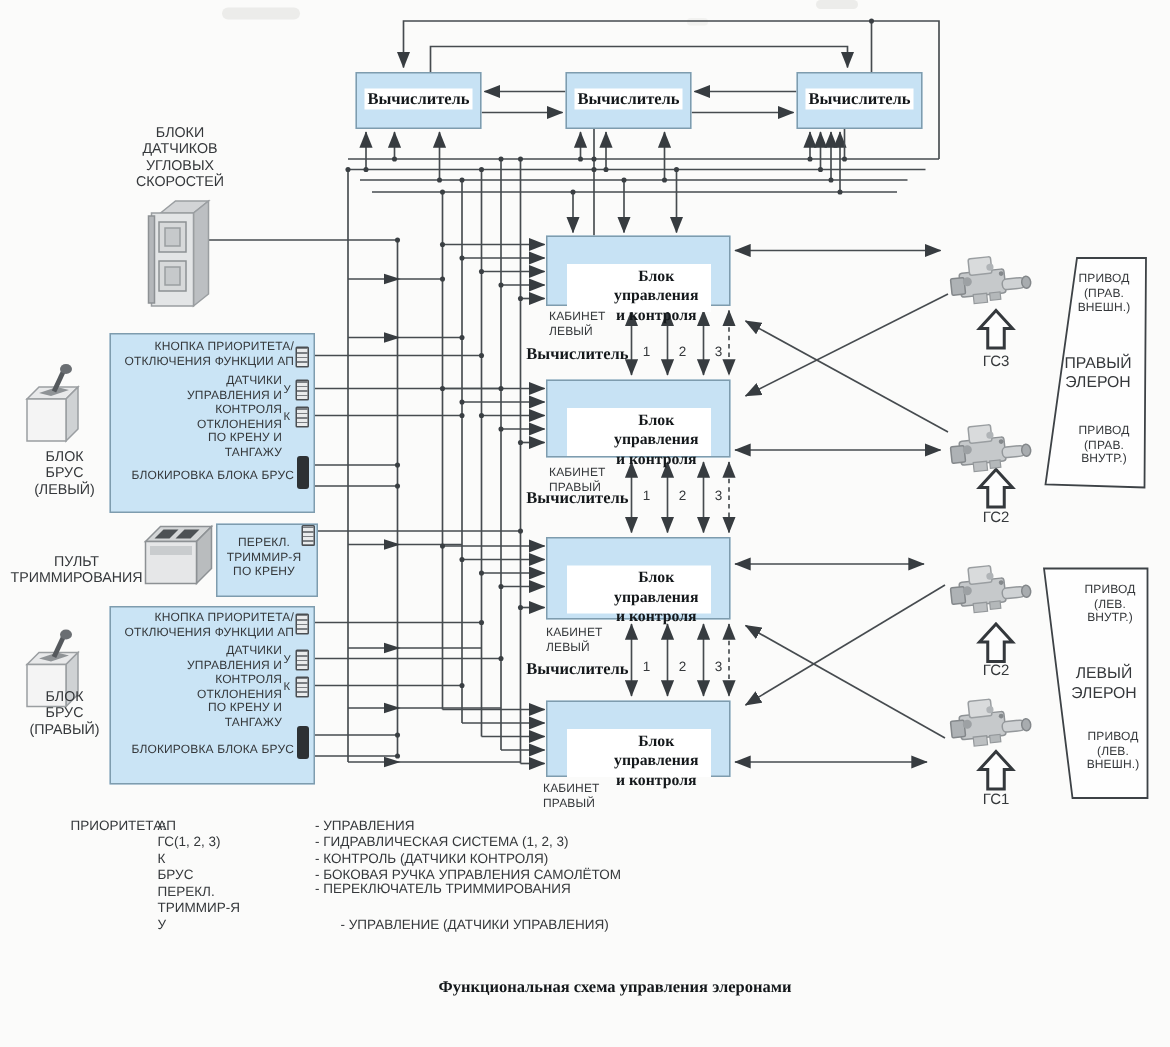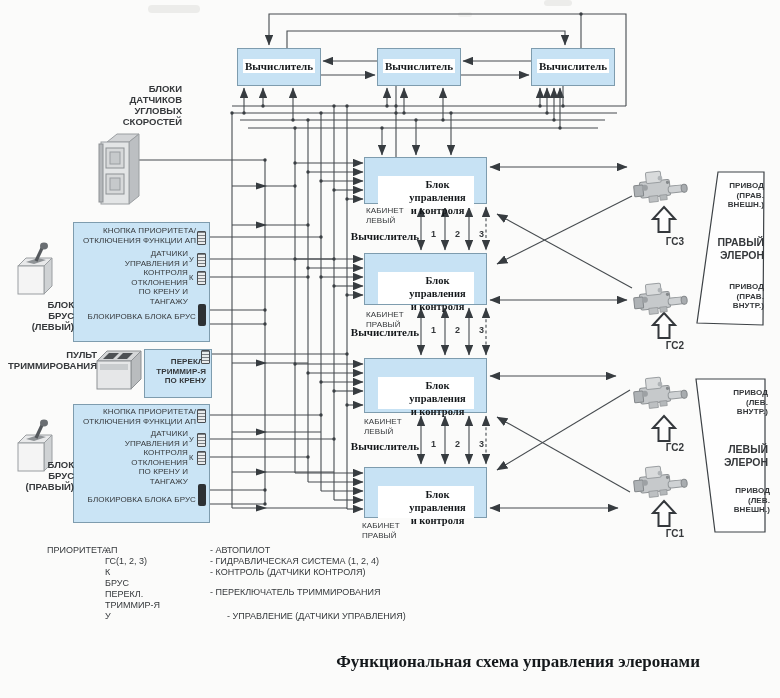--- a/index.html
+++ b/index.html
@@ -1,21 +1,21 @@
 <!DOCTYPE html>
 <html><head>
 <meta charset="utf-8">
 <style>
   html,body{margin:0;padding:0;background:#ffffff;}
   #stage{position:relative;width:780px;height:698px;background:#fbfbfa;overflow:hidden;
          font-family:"Liberation Sans",sans-serif;}
   .abs{position:absolute;}
   .lbl{font-family:"Liberation Sans",sans-serif;color:#35383b;}
   .serif{font-family:"Liberation Serif",serif;font-weight:700;color:#14181b;}
-  .c{text-align:right;font-weight:bold;} .r{text-align:right;}
+  .c{text-align:center;} .r{text-align:right;}
   .pre{white-space:pre-line;}
   .s75{font-size:7.5px;line-height:9px;}
   .s8{font-size:8px;line-height:9.6px;letter-spacing:.1px;}
   .s9{font-size:9px;line-height:11.3px;}
   .s95{font-size:9.5px;line-height:11px;}
   .s10{font-size:10px;line-height:11.5px;}
   .bluebox{background:#cae4f5;border:1px solid #7e9cae;box-sizing:border-box;}
   .comp{background:#c7e2f4;border:1px solid #7e9cae;box-sizing:border-box;}
   .comp .inner{margin:10px auto 0;width:72px;background:#fff;font-size:11px;line-height:14px;text-align:center;}
   .cb .inner{position:absolute;left:13px;top:8px;width:96px;height:32px;background:#fff;
@@ -340,21 +340,21 @@
   <span class="abs lbl s75" style="left:189px;top:273px;z-index:3">К</span>
   <div class="abs lbl s8 r" style="left:80px;top:312px;width:116px;z-index:3">БЛОКИРОВКА БЛОКА БРУС</div>
   <div class="abs conn" style="left:197px;top:231px;z-index:3"></div>
   <div class="abs conn" style="left:197px;top:253px;z-index:3"></div>
   <div class="abs conn" style="left:197px;top:271px;z-index:3"></div>
   <div class="abs connblack" style="left:198px;top:304px;z-index:3"></div>
   <div class="abs lbl s95 c pre" style="left:12px;top:299px;width:62px;z-index:2">БЛОК
 БРУС
 (ЛЕВЫЙ)</div>
 
-  <div class="abs lbl s95 c pre" style="left:5px;top:349px;width:92px;z-index:2">ПУЛЬТ
+  <div class="abs lbl s95 c pre" style="left:5px;top:369px;width:92px;z-index:2">ПУЛЬТ
 ТРИММИРОВАНИЯ</div>
   <div class="abs bluebox" style="left:144px;top:349px;width:68px;height:49px;z-index:2"></div>
   <div class="abs lbl s8 c pre" style="left:146px;top:357px;width:60px;z-index:3">ПЕРЕКЛ.
 ТРИММИР-Я
 ПО КРЕНУ</div>
   <div class="abs conn" style="left:201px;top:350px;z-index:3"></div>
 
   <div class="abs bluebox" style="left:73px;top:404px;width:137px;height:119px;z-index:2"></div>
   <div class="abs lbl s8 r pre" style="left:80px;top:407px;width:116px;z-index:3">КНОПКА ПРИОРИТЕТА/
 ОТКЛЮЧЕНИЯ ФУНКЦИИ АП</div>
@@ -394,29 +394,30 @@
 ВНУТР.)</div>
   <div class="abs lbl c pre" style="left:704px;top:443px;width:64px;font-size:10.5px;line-height:13px;z-index:2">ЛЕВЫЙ
 ЭЛЕРОН</div>
   <div class="abs lbl s8 c pre" style="left:714px;top:486px;width:56px;z-index:2">ПРИВОД
 (ЛЕВ.
 ВНЕШН.)</div>
 
   <div class="abs" style="left:47px;top:543px;width:600px;height:90px;z-index:2">
     <div class="abs lbl s9" style="left:0;top:2px">ПРИОРИТЕТА:</div>
     <div class="abs lbl s9" style="left:58px;top:2px">АП</div>
-    <div class="abs lbl s9" style="left:163px;top:2px">- АВТОПИЛОТ</div>
+    <div class="abs lbl s9" style="left:163px;top:2px">- УПРАВЛЕНИЯ</div>
     <div class="abs lbl s9" style="left:58px;top:13px">ГС(1, 2, 3)</div>
-    <div class="abs lbl s9" style="left:163px;top:13px">- ГИДРАВЛИЧЕСКАЯ СИСТЕМА (1, 2, 4)</div>
+    <div class="abs lbl s9" style="left:163px;top:13px">- ГИДРАВЛИЧЕСКАЯ СИСТЕМА (1, 2, 3)</div>
     <div class="abs lbl s9" style="left:58px;top:24px">К</div>
     <div class="abs lbl s9" style="left:163px;top:24px">- КОНТРОЛЬ (ДАТЧИКИ КОНТРОЛЯ)</div>
     <div class="abs lbl s9" style="left:58px;top:35px">БРУС</div>
+    <div class="abs lbl s9" style="left:163px;top:35px">- БОКОВАЯ РУЧКА УПРАВЛЕНИЯ САМОЛЁТОМ</div>
     <div class="abs lbl s9" style="left:58px;top:46px">ПЕРЕКЛ.</div>
     <div class="abs lbl s9" style="left:163px;top:46px"></div>
     <div class="abs lbl s9" style="left:58px;top:57px">ТРИММИР-Я</div>
     <div class="abs lbl s9" style="left:163px;top:44px">- ПЕРЕКЛЮЧАТЕЛЬ ТРИММИРОВАНИЯ</div>
     <div class="abs lbl s9" style="left:58px;top:68px">У</div>
     <div class="abs lbl s9" style="left:180px;top:68px">- УПРАВЛЕНИЕ (ДАТЧИКИ УПРАВЛЕНИЯ)</div>
   </div>
 
-  <div class="abs serif c" style="left:120px;top:652px;width:580px;font-size:17px;z-index:2">Функциональная схема управления элеронами</div>
+  <div class="abs serif c" style="left:120px;top:652px;width:580px;font-size:11px;z-index:2">Функциональная схема управления элеронами</div>
 
 </div>
 
 </body></html>

